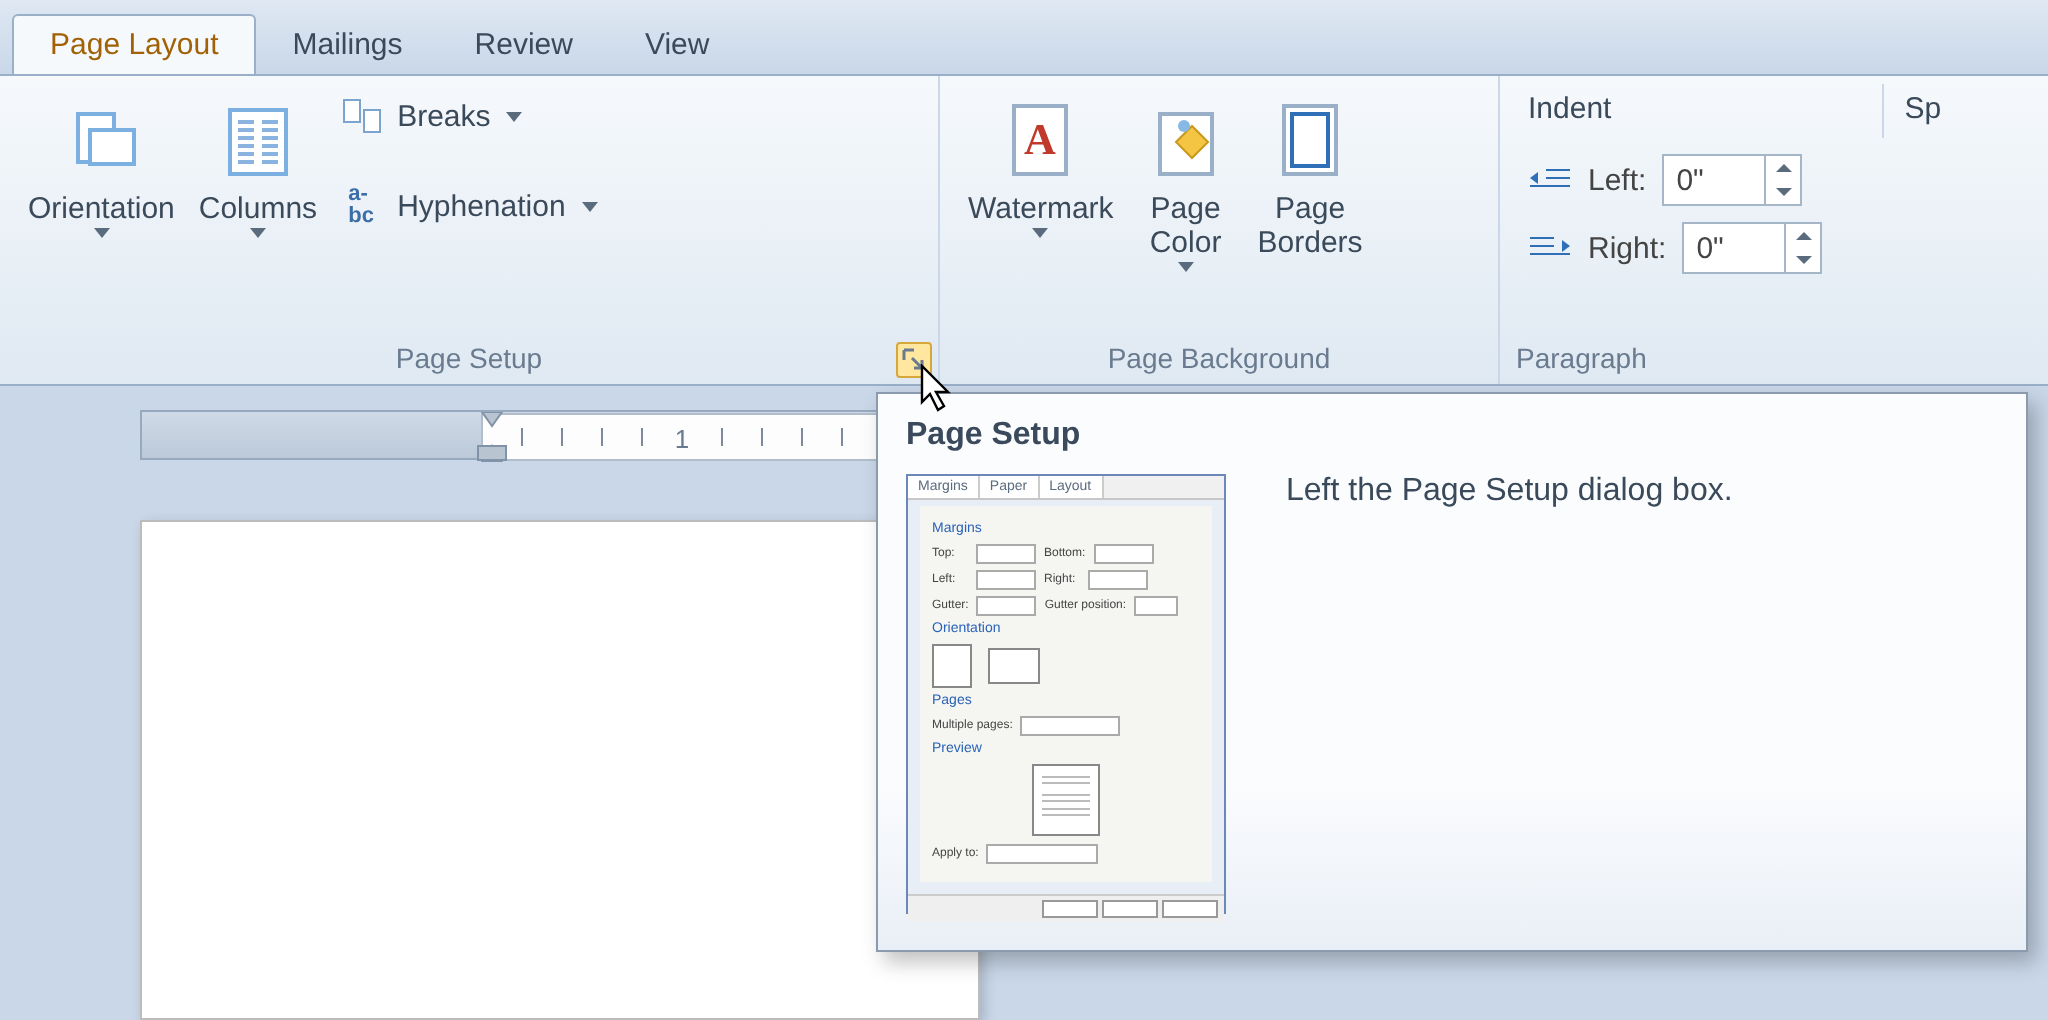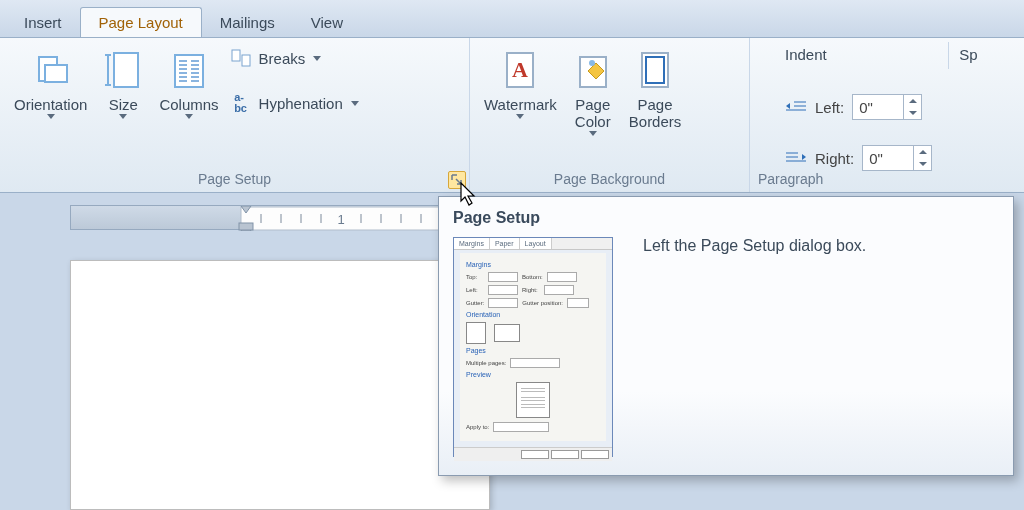--- a/index.html
+++ b/index.html
@@ -117,21 +117,21 @@
     position: relative;
   }
   .spinner {
     position: absolute; right: 0; top: 0; bottom: 0; width: 18px;
     display: flex; flex-direction: column;
     border-left: 1px solid #a6b6c9;
   }
   .spinner span { flex:1; display:flex; align-items:center; justify-content:center; }
   .tiny-up { width:0;height:0;border-left:4px solid transparent;border-right:4px solid transparent;border-bottom:4px solid #5a6b7e;}
   .tiny-down{ width:0;height:0;border-left:4px solid transparent;border-right:4px solid transparent;border-top:4px solid #5a6b7e;}
-  .indent-block { display:flex; flex-direction:column; gap:25px; padding: 4px 4px 0 6px; margin-left: 21px; }
+  .indent-block { display:flex; flex-direction:column; gap:8px; padding: 4px 4px 0 6px; }
   .indent-title { color:#3b4a5a; font-size:15px; margin-bottom: 6px; }
   .indent-row { display:flex; align-items:center; gap:8px; font-size:15px; }
   .indent-ico { width:22px; height:18px; display:flex; align-items:center; justify-content:center; }
 
   .tooltip {
     position: absolute;
     left: 438px; top: 196px;
     width: 576px; height: 280px;
     background: linear-gradient(#fbfcfe 70%, #e9eff6);
     border: 1px solid #8a9bb0;
@@ -162,50 +162,38 @@
 
   .cursor {
     position: absolute; left: 460px; top: 182px; z-index: 60;
   }
   .vrule { border-right: 1px solid #c9d7e8; }
 </style>
 </head>
 <body>
 
 <div class="tabbar">
-  <div class="tab">Insert</div>
   <div class="tab active">Page Layout</div>
   <div class="tab">Mailings</div>
+  <div class="tab">Review</div>
   <div class="tab">View</div>
 </div>
 
 <div class="ribbon">
 
   <div class="group" style="width:470px">
     <div class="group-body">
       <div class="bigbutton">
         <div class="iconbox">
           <svg width="40" height="40" viewBox="0 0 40 40">
             <rect x="8" y="6" width="18" height="24" fill="#fff" stroke="#7bb0e0" stroke-width="2"></rect>
             <rect x="14" y="14" width="22" height="17" fill="#fff" stroke="#7bb0e0" stroke-width="2"></rect>
           </svg>
         </div>
         <span class="lbl">Orientation</span>
-        <span class="dropdown-caret"></span>
-      </div>
-      <div class="bigbutton">
-        <div class="iconbox">
-          <svg width="42" height="48" viewBox="0 0 42 48">
-            <rect x="12" y="6" width="24" height="34" fill="#fff" stroke="#7bb0e0" stroke-width="2"></rect>
-            <line x1="6" y1="8" x2="6" y2="38" stroke="#7bb0e0" stroke-width="2"></line>
-            <line x1="3" y1="8" x2="9" y2="8" stroke="#7bb0e0" stroke-width="2"></line>
-            <line x1="3" y1="38" x2="9" y2="38" stroke="#7bb0e0" stroke-width="2"></line>
-          </svg>
-        </div>
-        <span class="lbl">Size</span>
         <span class="dropdown-caret"></span>
       </div>
       <div class="bigbutton">
         <div class="iconbox">
           <svg width="40" height="44" viewBox="0 0 40 44">
             <rect x="6" y="6" width="28" height="32" fill="#fff" stroke="#7bb0e0" stroke-width="2"></rect>
             <g stroke="#8ab4df" stroke-width="2">
               <line x1="10" y1="12" x2="18" y2="12"></line>
                 <line x1="10" y1="16" x2="18" y2="16"></line>
                 <line x1="10" y1="20" x2="18" y2="20"></line>
@@ -333,21 +321,21 @@
               <span>
                   <i class="tiny-up"></i>
                 </span>
                 <span>
                   <i class="tiny-down"></i>
                 </span>
             </span>
           </span>
         </div>
       </div>
-      <div style="border-left:1px solid #c9d7e8;margin-left:12px;padding:4px 0 0 10px">
+      <div style="border-left:1px solid #c9d7e8;margin-left:26px;padding:4px 0 0 10px">
         <div class="indent-title">Sp</div>
       </div>
     </div>
     <div class="group-label" style="text-align:left;padding-right:2px">Paragraph</div>
   </div>
 
 </div>
 
 <div class="docarea"></div>
 

